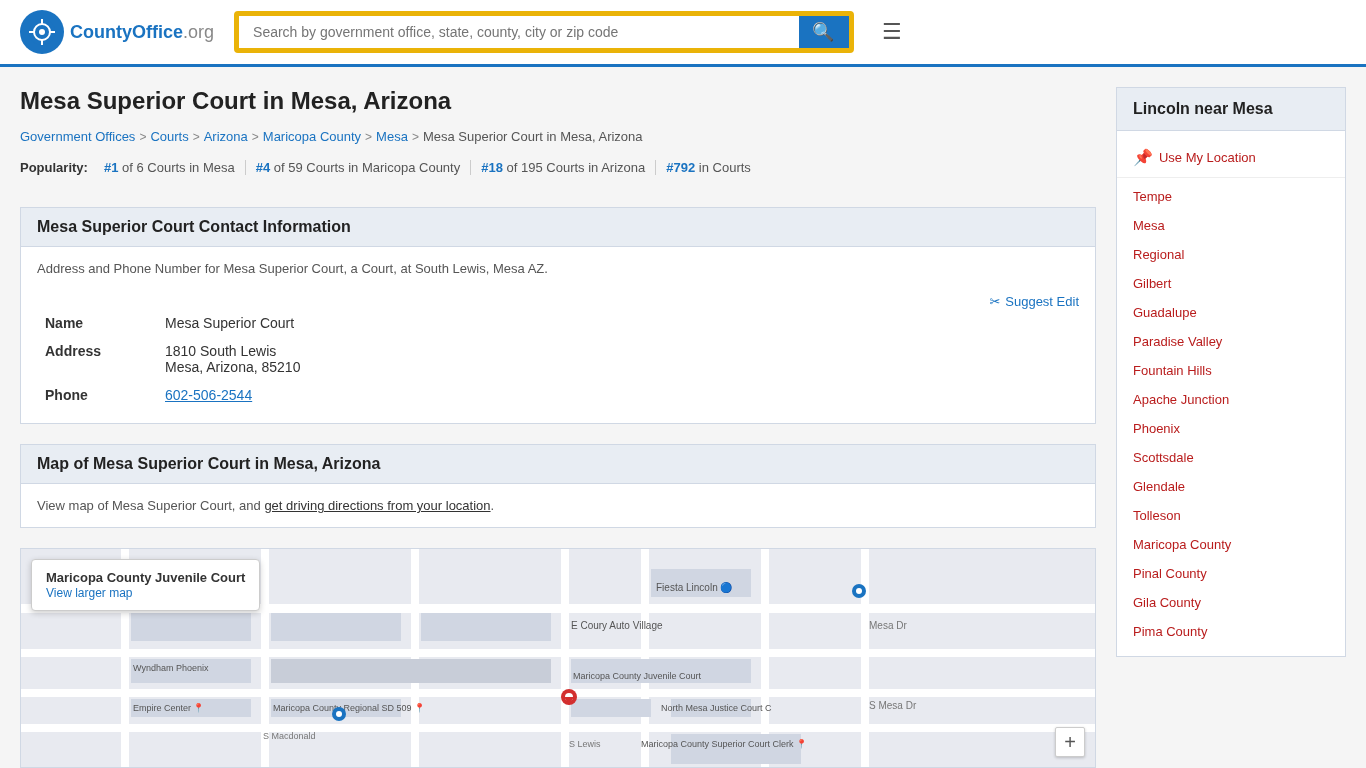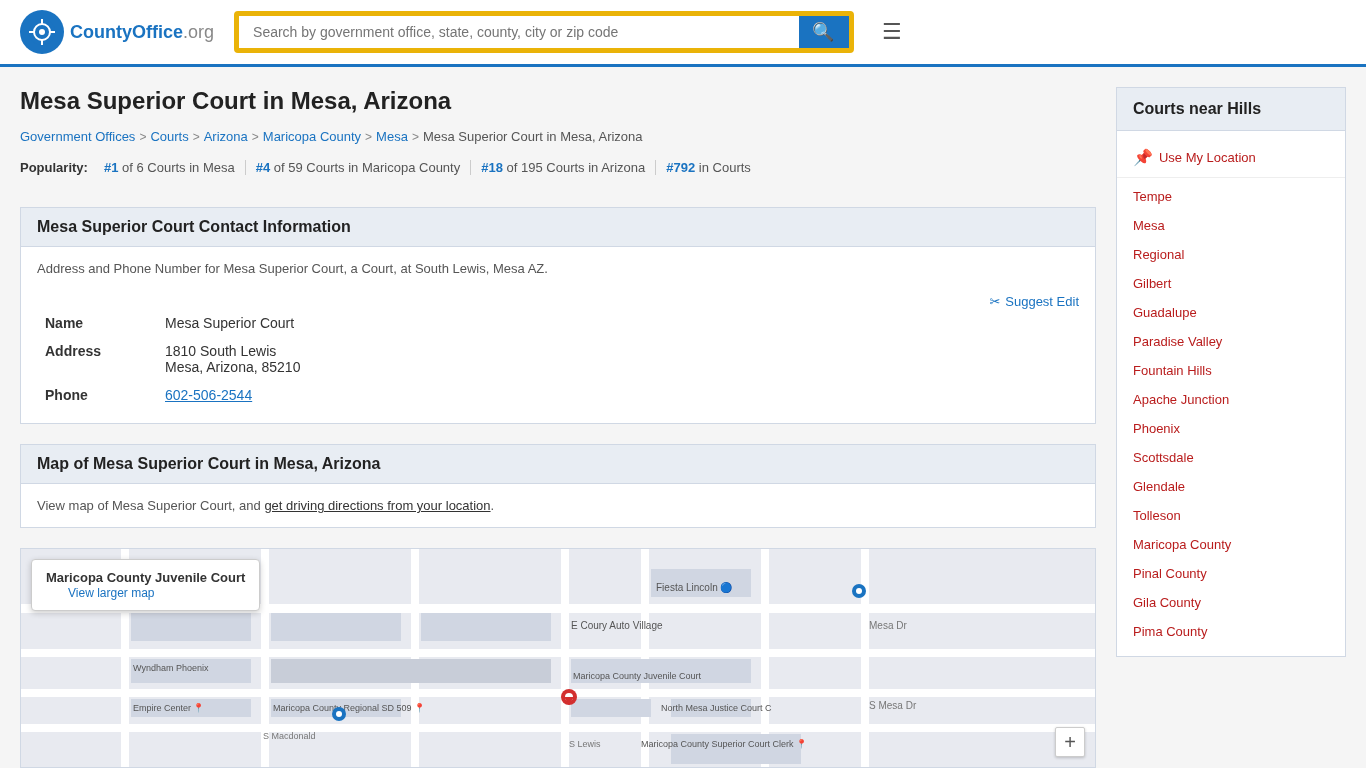--- a/index.html
+++ b/index.html
@@ -201,21 +201,21 @@
       left: 10px;
       background: white;
       border: 1px solid #ccc;
       border-radius: 4px;
       padding: 10px 14px;
       font-size: 13px;
       box-shadow: 0 2px 6px rgba(0,0,0,0.2);
       z-index: 10;
     }
     .map-callout .callout-title { font-weight: bold; color: #333; }
-    .map-callout a { color: #1a73c1; text-decoration: none; font-size: 12px; margin-left: 22px; }
+    .map-callout a { color: #1a73c1; text-decoration: none; font-size: 12px; }
 
     .map-plus-btn {
       position: absolute;
       bottom: 10px;
       right: 10px;
       width: 30px;
       height: 30px;
       background: white;
       border: 1px solid #ccc;
       border-radius: 2px;
@@ -439,21 +439,21 @@
         <a href="#">View larger map</a>
       </div>
 
       
       <div class="map-plus-btn">+</div>
     </div>
 
   </div>
 
   <div id="sidebar">
-    <div id="sidebar-header">Courts near Hills</div>
+    <div id="sidebar-header">Lincoln near Mesa</div>
     <div id="sidebar-body">
       <div class="sidebar-item use-location">
         <span class="location-icon">📌</span>
         <a href="#">Use My Location</a>
       </div>
       <div class="sidebar-item"><a href="#">Tempe</a></div>
       <div class="sidebar-item"><a href="#">Mesa</a></div>
       <div class="sidebar-item"><a href="#">Regional</a></div>
       <div class="sidebar-item"><a href="#">Gilbert</a></div>
       <div class="sidebar-item"><a href="#">Guadalupe</a></div>

